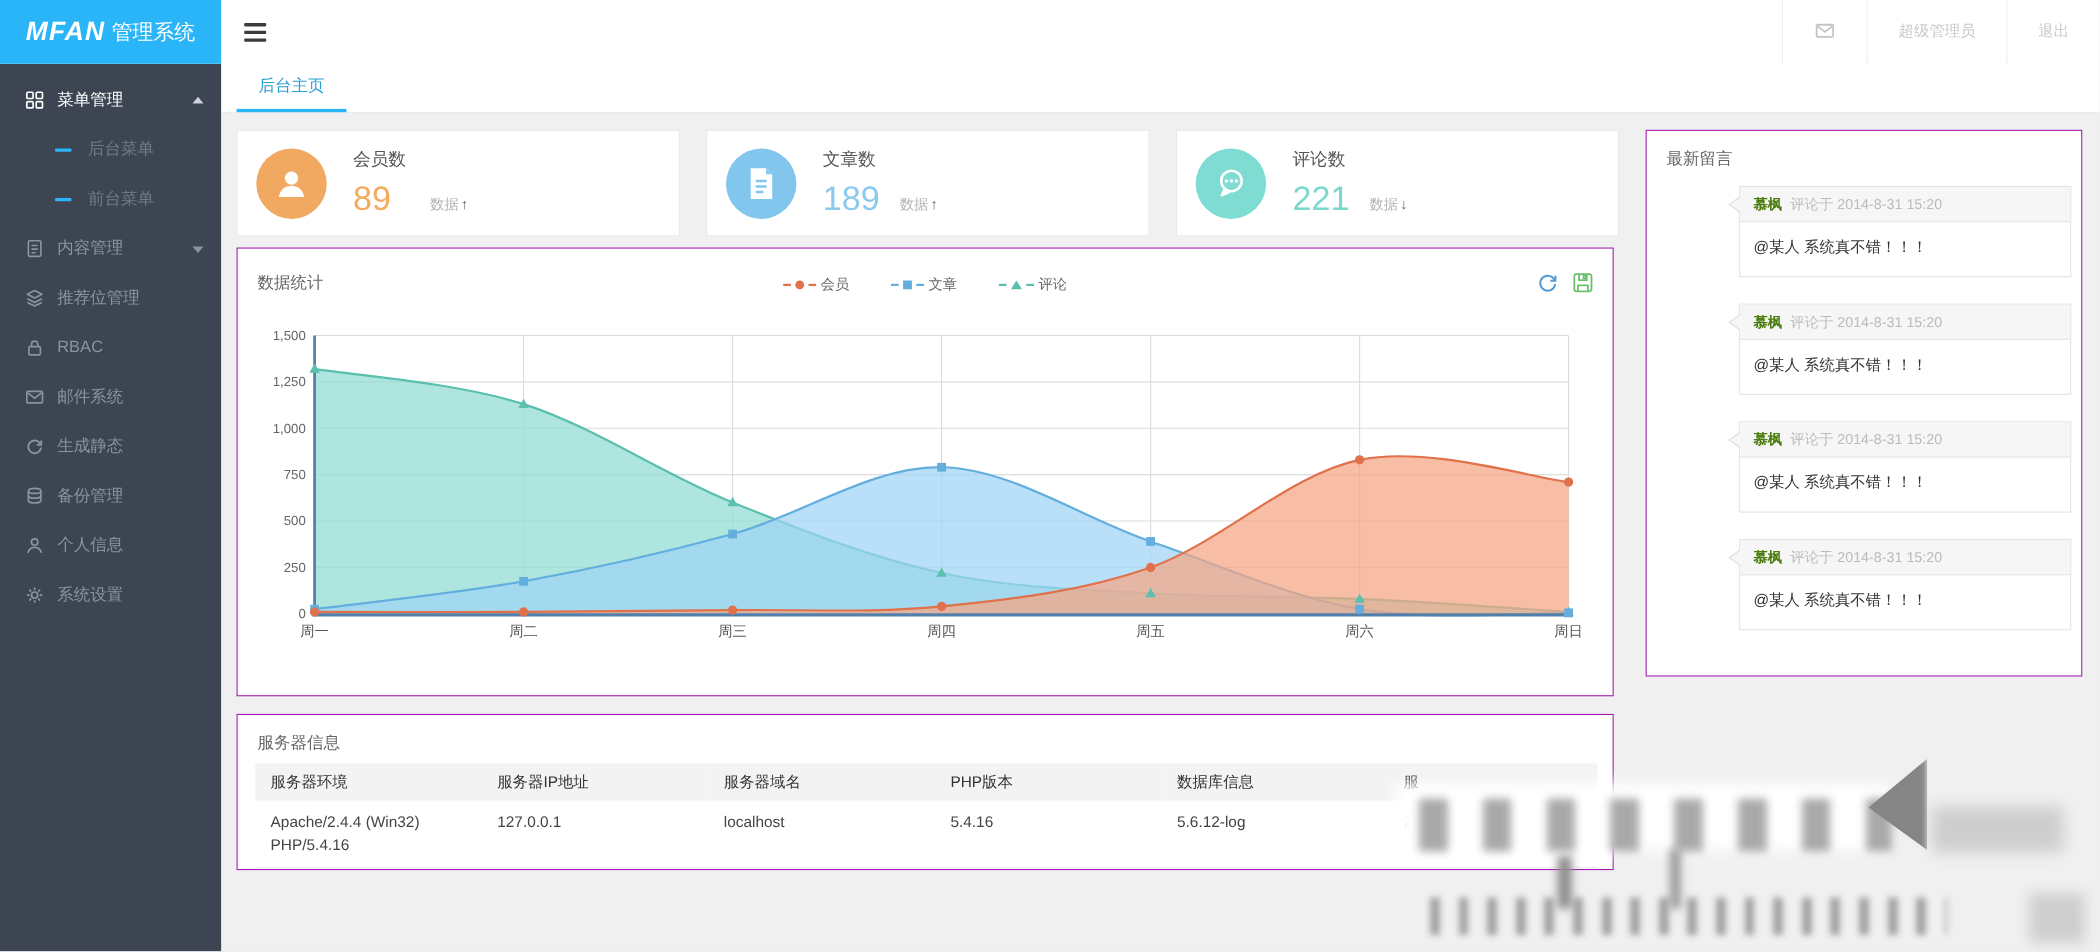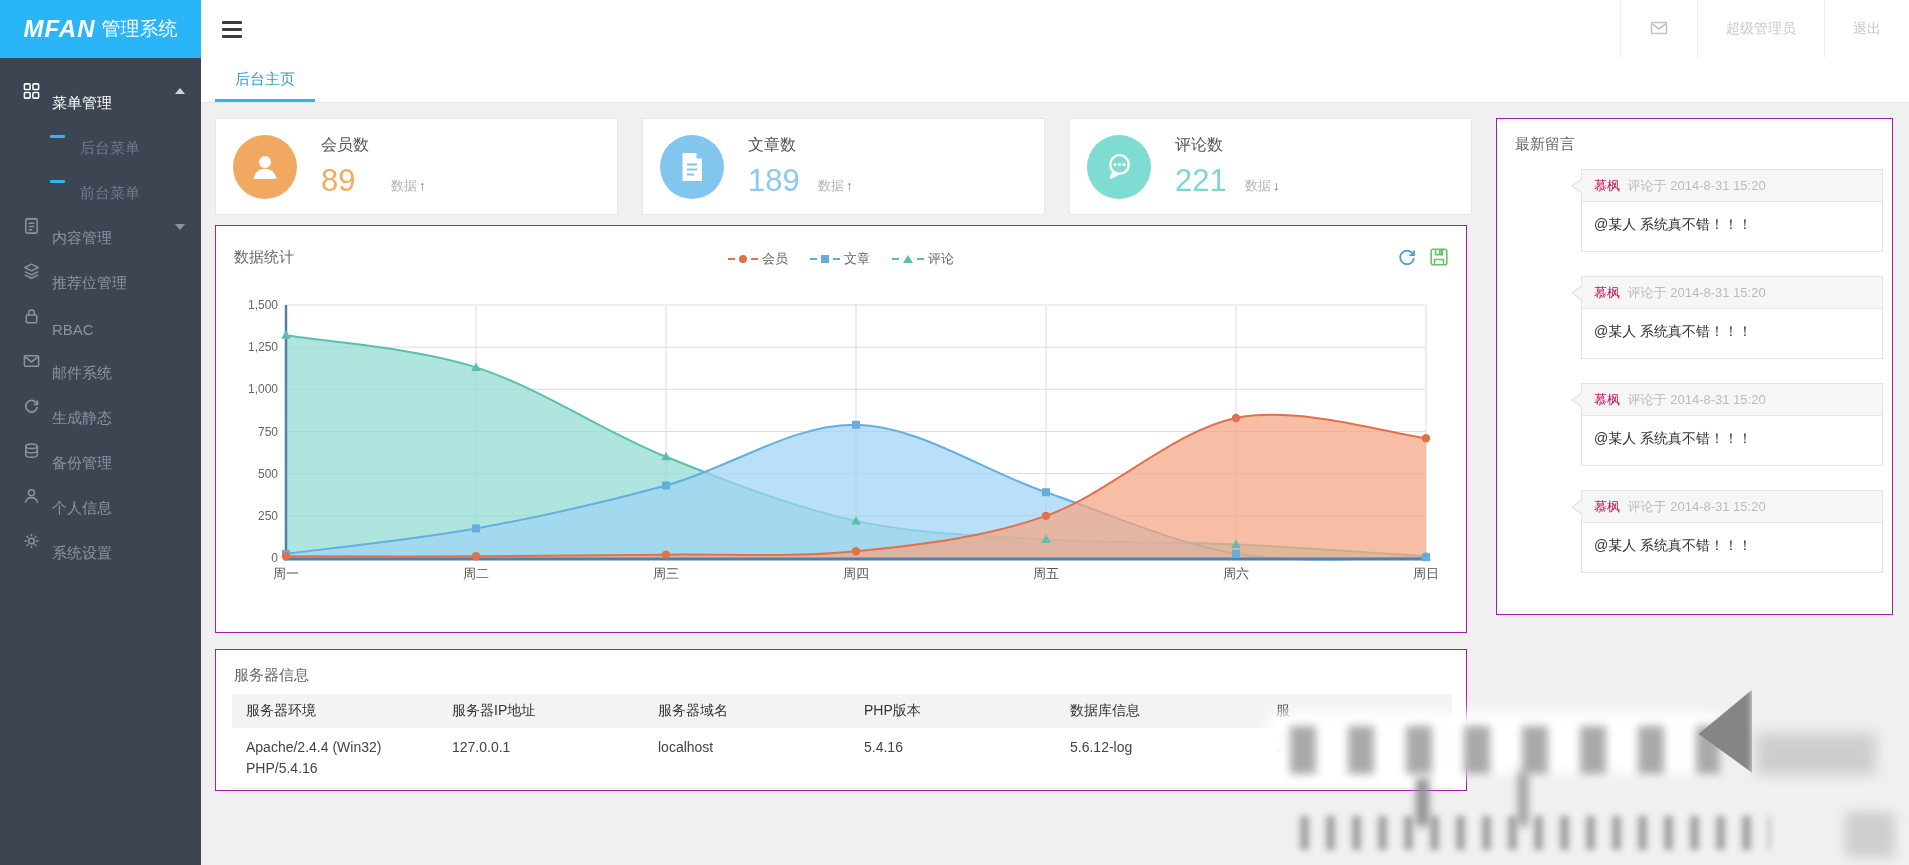--- a/index.html
+++ b/index.html
@@ -14,21 +14,21 @@
   .hamburger{position:absolute;left:222px;top:17px;width:22px;height:24px;cursor:pointer;}
   .hamburger i{display:block;width:20px;height:3px;background:#3c3c3c;margin:4px 0;border-radius:1px;}
   .topbar-right{position:absolute;right:0;top:0;height:58px;display:flex;align-items:stretch;color:#c9c9c9;}
   .tb-sep{width:1px;background:#efefef;height:58px;}
   .tb-item{display:flex;align-items:center;padding:0 28px;font-size:14px;cursor:pointer;}
   .tb-item svg{width:20px;height:20px;color:#c3c3c3;}
 
   
   .sidebar{position:absolute;left:0;top:58px;width:201px;height:807px;background:#3d4552;z-index:20;}
   .side-list{padding-top:10px;}
-  .side-item{position:relative;height:45px;display:flex;align-items:flex-end;color:#8b93a2;font-size:15px;cursor:pointer;}
+  .side-item{position:relative;height:45px;display:flex;align-items:center;color:#8b93a2;font-size:15px;cursor:pointer;}
   .side-item .s-icon{position:absolute;left:22px;top:50%;transform:translateY(-50%);width:19px;height:19px;}
   .side-item .s-icon svg{width:19px;height:19px;display:block;}
   .side-item .s-label{margin-left:52px;}
   .side-item.active{color:#fff;}
   .side-item.sub{color:#6f7a8a;}
   .side-item.sub .dash{position:absolute;left:50px;top:50%;width:15px;height:3px;margin-top:-1px;background:#29b5f8;border-radius:1px;}
   .side-item.sub .s-label{margin-left:80px;}
   .caret{position:absolute;right:16px;top:50%;width:0;height:0;border-left:5px solid transparent;border-right:5px solid transparent;}
   .caret.up{border-bottom:6px solid #cfd4dc;margin-top:-3px;}
   .caret.down{border-top:6px solid #8b93a2;margin-top:-2px;}
@@ -47,37 +47,37 @@
   .statcard .bubble{position:absolute;left:17px;top:16px;width:64px;height:64px;border-radius:50%;}
   .statcard .bubble svg{position:absolute;left:14px;top:14px;width:36px;height:36px;}
   .statcard .st-title{position:absolute;left:105px;top:16px;font-size:16px;color:#555;}
   .statcard .st-value{position:absolute;left:105px;top:44px;font-size:31px;}
   .statcard .st-sub{position:absolute;left:175px;top:58px;font-size:13px;color:#b3b3b3;text-align:right;}
   .statcard .st-trend{font-size:13px;color:#666;margin-left:2px;}
 
   
   .chart-panel{left:215px;top:225px;width:1252px;height:408px;}
   .chart-title{position:absolute;left:18px;top:22px;}
-  .chart-legend{position:absolute;left:0;right:0;top:24px;display:flex;justify-content:center;gap:22px;pointer-events:none;}
+  .chart-legend{position:absolute;left:0;right:0;top:24px;display:flex;justify-content:center;gap:38px;pointer-events:none;}
   .lg-item{display:flex;align-items:center;gap:4px;font-size:13px;color:#666;}
   .lg-dash{width:7px;height:2px;}
   .lg-circle{width:8px;height:8px;border-radius:50%;}
   .lg-square{width:8px;height:8px;}
   .lg-tri{width:0;height:0;border-left:5px solid transparent;border-right:5px solid transparent;border-bottom:8px solid;}
   .chart-tools{position:absolute;right:16px;top:20px;display:flex;gap:10px;}
   .chart-tools .tool{width:22px;height:22px;cursor:pointer;}
   .chart-tools svg{width:22px;height:22px;}
   .plot{position:absolute;left:0;top:0;width:1252px;height:408px;}
 
   
   .comments-panel{left:1496px;top:118px;width:397px;height:497px;}
   .comments-panel .panel-title{position:absolute;left:18px;top:16px;}
   .comment-box{position:absolute;left:84px;width:302px;height:83px;border:1px solid #e3e3e3;background:#fff;box-sizing:border-box;}
   .cb-head{position:relative;height:31px;line-height:31px;background:#f6f6f6;border-bottom:1px solid #e6e6e6;padding:0 12px;font-size:13px;color:#bbb;white-space:nowrap;overflow:hidden;}
-  .cb-head b{color:#be185d;font-weight:normal;margin-right:4px;}
+  .cb-head b{color:#4d7c0f;font-weight:bold;margin-right:4px;}
   .cb-body{padding:14px 12px;font-size:14px;color:#333;}
   .comment-box:before{content:"";position:absolute;left:-11px;top:8px;width:0;height:0;
      border-top:8px solid transparent;border-bottom:8px solid transparent;border-right:11px solid #e3e3e3;}
   .comment-box:after{content:"";position:absolute;left:-9px;top:9px;width:0;height:0;
      border-top:7px solid transparent;border-bottom:7px solid transparent;border-right:10px solid #f6f6f6;}
 
   
   .server-panel{left:215px;top:649px;width:1252px;height:142px;}
   .server-panel .panel-title{position:absolute;left:18px;top:16px;}
   .srv-table{position:absolute;left:16px;top:44px;width:1220px;border-collapse:collapse;table-layout:fixed;}

